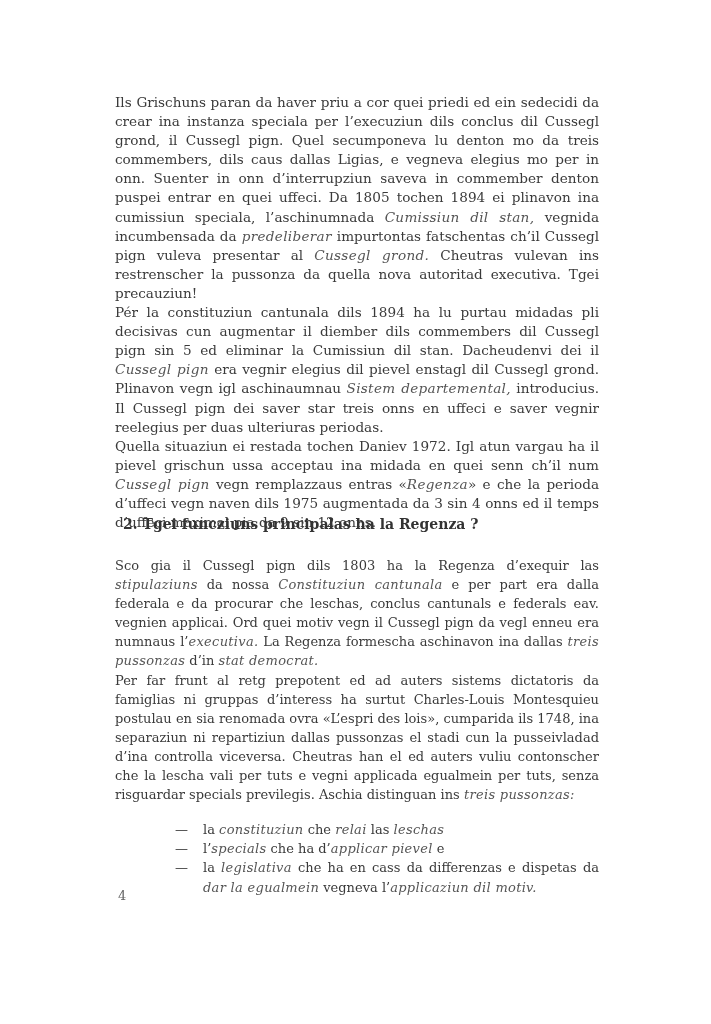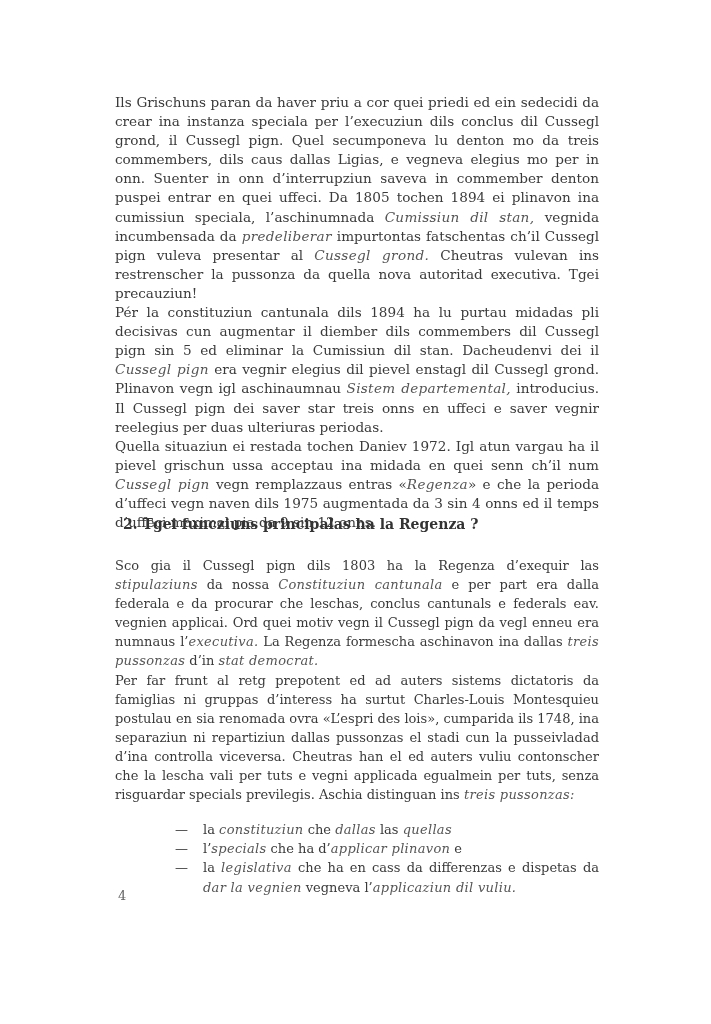--- a/index.html
+++ b/index.html
@@ -35,26 +35,26 @@
 </div>
 
 <h2 class="heading">2. Tgei funcziuns principalas ha la Regenza ?</h2>
 
 <div class="sec2">
   <p class="para"><span>Sco gia il Cussegl pign dils 1803 ha la Regenza d’exequir las </span><span class="i">stipulaziuns</span><span> da nossa </span><span class="i">Constituziun cantunala</span><span> e per part era dalla federala e da procurar che leschas, conclus cantunals e federals eav. vegnien applicai. Ord quei motiv vegn il Cussegl pign da vegl enneu era numnaus l’</span><span class="i">executiva.</span><span> La Regenza formescha aschinavon ina dallas </span><span class="i">treis pussonzas</span><span> d’in </span><span class="i">stat democrat.</span></p>
   <p class="para"><span>Per far frunt al retg prepotent ed ad auters sistems dictatoris da famiglias ni gruppas d’interess ha surtut Charles-Louis Montesquieu postulau en sia renomada ovra «L’espri des lois», cumparida ils 1748, ina separaziun ni repartiziun dallas pussonzas el stadi cun la pusseivladad d’ina controlla viceversa. Cheutras han el ed auters vuliu contonscher che la lescha vali per tuts e vegni applicada egualmein per tuts, senza risguardar specials previlegis. Aschia distinguan ins </span><span class="i">treis pussonzas:</span></p>
   <ul class="list">
     <li class="li">
         <span class="dash">—</span>
-        <span class="txt"><span>la </span><span class="i">constituziun</span><span> che </span><span class="i">dallas</span><span> las </span><span class="i">quellas</span></span>
+        <span class="txt"><span>la </span><span class="i">constituziun</span><span> che </span><span class="i">relai</span><span> las </span><span class="i">leschas</span></span>
       </li>
     <li class="li">
         <span class="dash">—</span>
-        <span class="txt"><span>l’</span><span class="i">specials</span><span> che ha d’</span><span class="i">applicar plinavon</span><span> e</span></span>
+        <span class="txt"><span>l’</span><span class="i">specials</span><span> che ha d’</span><span class="i">applicar pievel</span><span> e</span></span>
       </li>
     <li class="li">
         <span class="dash">—</span>
-        <span class="txt"><span>la </span><span class="i">legislativa</span><span> che ha en cass da differenzas e dispetas da </span><span class="i">dar la vegnien</span><span> vegneva l’</span><span class="i">applicaziun dil vuliu.</span></span>
+        <span class="txt"><span>la </span><span class="i">legislativa</span><span> che ha en cass da differenzas e dispetas da </span><span class="i">dar la egualmein</span><span> vegneva l’</span><span class="i">applicaziun dil motiv.</span></span>
       </li>
   </ul>
 </div>
 
 <div class="pagenum">4</div>
 
 </body></html>

